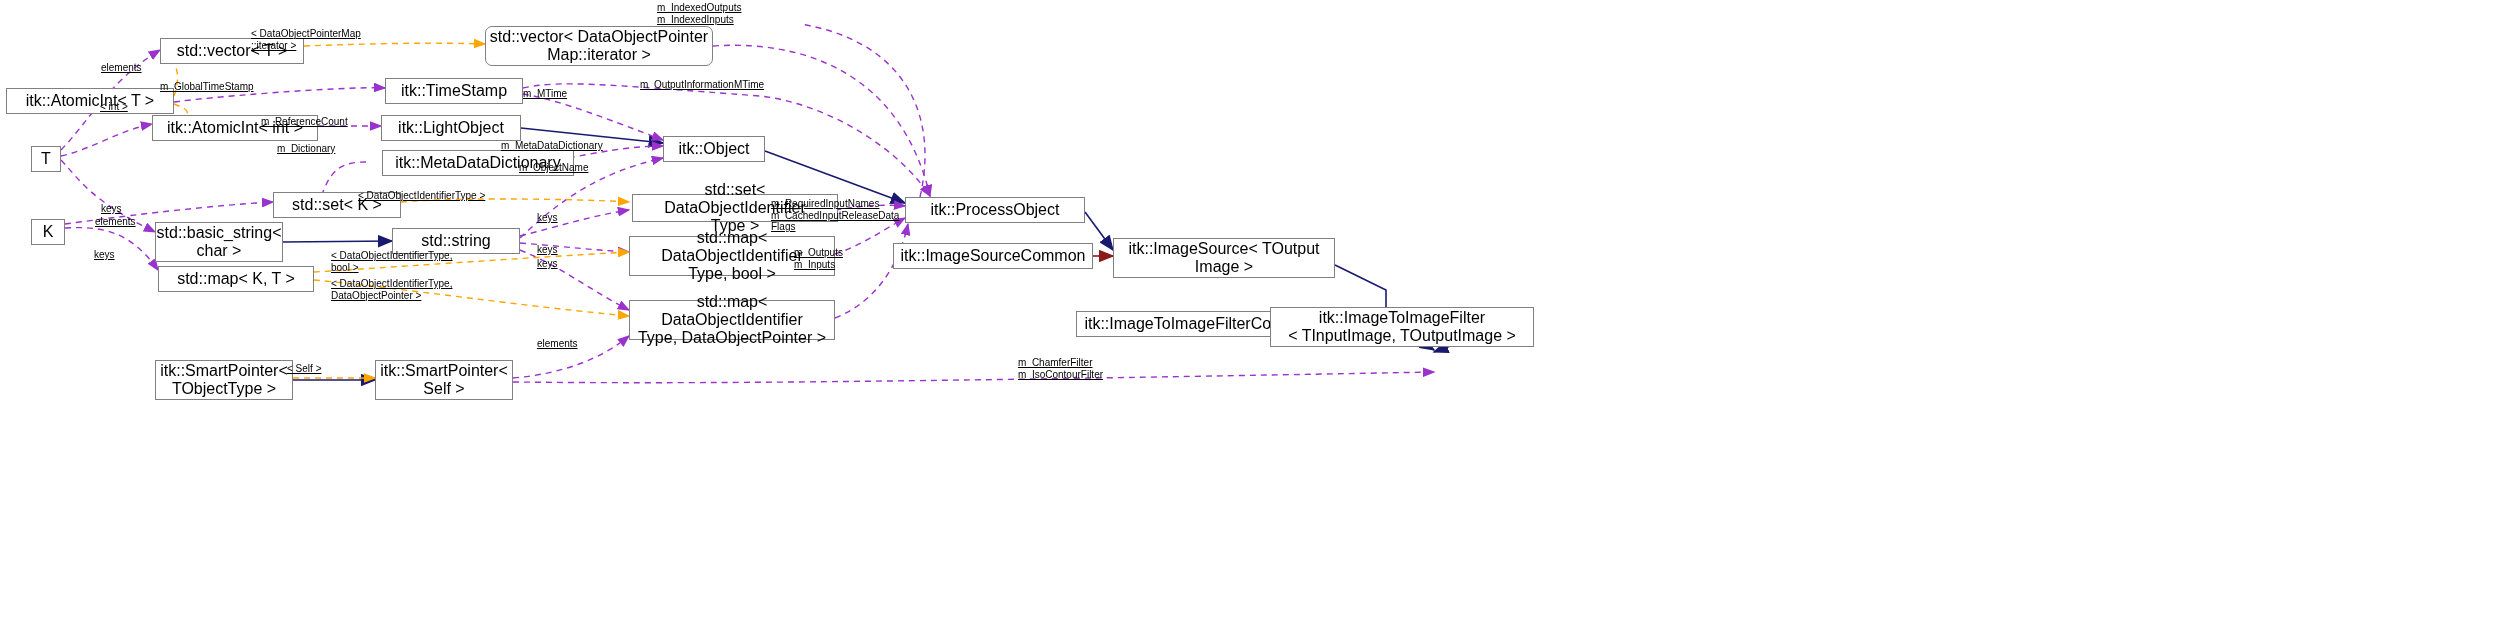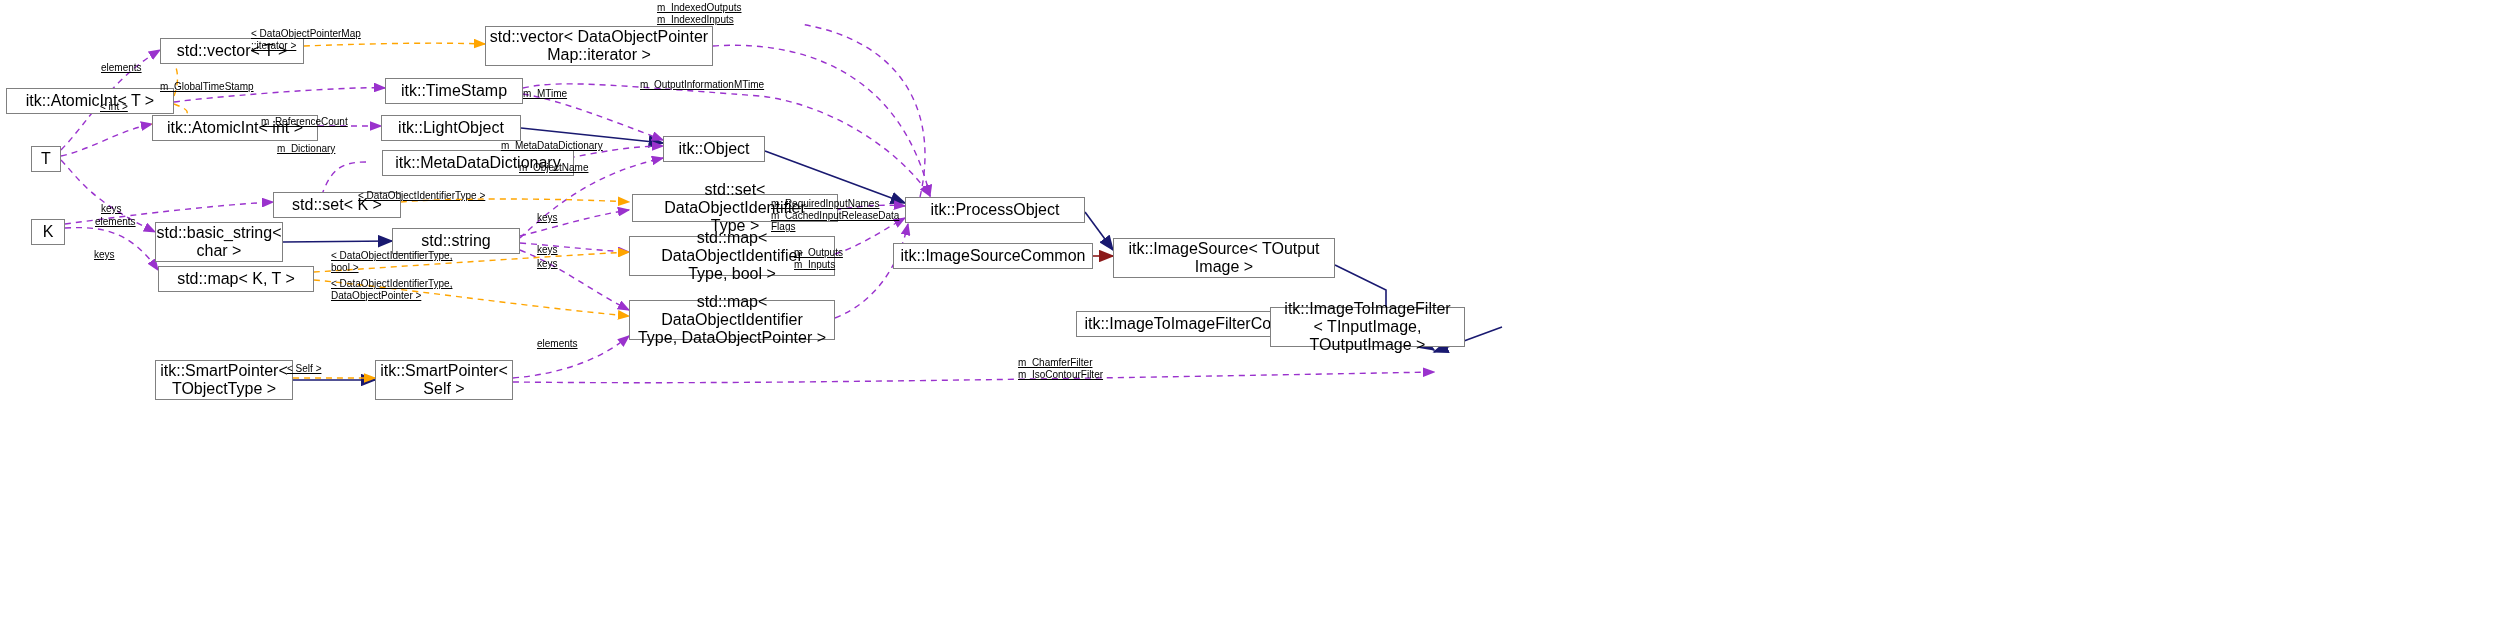--- a/index.html
+++ b/index.html
@@ -73,21 +73,21 @@
     <path d="M174,96 C180,80 180,60 160,48" stroke="#ffa500" fill="none" stroke-width="1.4" stroke-dasharray="6,5"></path>
     <path d="M174,104 C190,110 200,116 152,124" stroke="#ffa500" fill="none" stroke-width="1.4" stroke-dasharray="6,5" marker-end="url(#arrOrange)"></path>
     <path d="M401,202 C440,198 560,198 629,202" stroke="#ffa500" fill="none" stroke-width="1.4" stroke-dasharray="6,5" marker-end="url(#arrOrange)"></path>
     <path d="M314,272 C380,268 520,258 629,252" stroke="#ffa500" fill="none" stroke-width="1.4" stroke-dasharray="6,5" marker-end="url(#arrOrange)"></path>
     <path d="M314,280 C400,288 520,306 629,316" stroke="#ffa500" fill="none" stroke-width="1.4" stroke-dasharray="6,5" marker-end="url(#arrOrange)"></path>
     <path d="M293,378 C320,378 345,378 375,378" stroke="#ffa500" fill="none" stroke-width="1.4" stroke-dasharray="6,5" marker-end="url(#arrOrange)"></path>
   </svg>
 
   <div class="node gray" style="left:6px;top:88px;width:168px;height:26px;">itk::AtomicInt&lt; T &gt;</div>
   <div class="node gray" style="left:160px;top:38px;width:144px;height:26px;">std::vector&lt; T &gt;</div>
-  <div class="node gray" style="left:485px;top:26px;width:228px;height:40px;white-space:pre-line;">std::vector&lt; DataObjectPointer
+  <div class="node gray" style="left:485px;top:26px;width:228px;height:40px;white-space:pre-line;border-radius:7px;">std::vector&lt; DataObjectPointer
 Map::iterator &gt;</div>
   <div class="node gray" style="left:385px;top:78px;width:138px;height:26px;">itk::TimeStamp</div>
   <div class="node gray" style="left:152px;top:115px;width:166px;height:26px;">itk::AtomicInt&lt; int &gt;</div>
   <div class="node gray" style="left:381px;top:115px;width:140px;height:26px;">itk::LightObject</div>
   <div class="node gray" style="left:31px;top:146px;width:30px;height:26px;">T</div>
   <div class="node gray" style="left:382px;top:150px;width:192px;height:26px;">itk::MetaDataDictionary</div>
   <div class="node gray" style="left:663px;top:136px;width:102px;height:26px;">itk::Object</div>
   <div class="node gray" style="left:273px;top:192px;width:128px;height:26px;">std::set&lt; K &gt;</div>
   <div class="node gray" style="left:632px;top:194px;width:206px;height:28px;white-space:pre-line;">std::set&lt; DataObjectIdentifier
 Type &gt;</div>
@@ -98,21 +98,21 @@
   <div class="node gray" style="left:392px;top:228px;width:128px;height:26px;">std::string</div>
   <div class="node gray" style="left:629px;top:236px;width:206px;height:40px;white-space:pre-line;">std::map&lt; DataObjectIdentifier
 Type, bool &gt;</div>
   <div class="node gray" style="left:893px;top:243px;width:200px;height:26px;">itk::ImageSourceCommon</div>
   <div class="node gray" style="left:1113px;top:238px;width:222px;height:40px;white-space:pre-line;">itk::ImageSource&lt; TOutput
 Image &gt;</div>
   <div class="node gray" style="left:158px;top:266px;width:156px;height:26px;">std::map&lt; K, T &gt;</div>
   <div class="node gray" style="left:629px;top:300px;width:206px;height:40px;white-space:pre-line;">std::map&lt; DataObjectIdentifier
 Type, DataObjectPointer &gt;</div>
   <div class="node gray" style="left:1076px;top:311px;width:248px;height:26px;">itk::ImageToImageFilterCommon</div>
-  <div class="node gray" style="left:1270px;top:307px;width:195px;height:40px;white-space:pre-line;">itk::ImageToImageFilter
+  <div class="node gray" style="left:1270px;top:307px;width:264px;height:40px;white-space:pre-line;">itk::ImageToImageFilter
 &lt; TInputImage, TOutputImage &gt;</div>
   <div class="node gray" style="left:155px;top:360px;width:138px;height:40px;white-space:pre-line;">itk::SmartPointer&lt;
 TObjectType &gt;</div>
   <div class="node gray" style="left:375px;top:360px;width:138px;height:40px;white-space:pre-line;">itk::SmartPointer&lt;
 Self &gt;</div>
 
   <div class="label edge" style="left:657px;top:2px;">m_IndexedOutputs
 m_IndexedInputs</div>
   <div class="label edge" style="left:251px;top:28px;">&lt; DataObjectPointerMap
 ::iterator &gt;</div>

